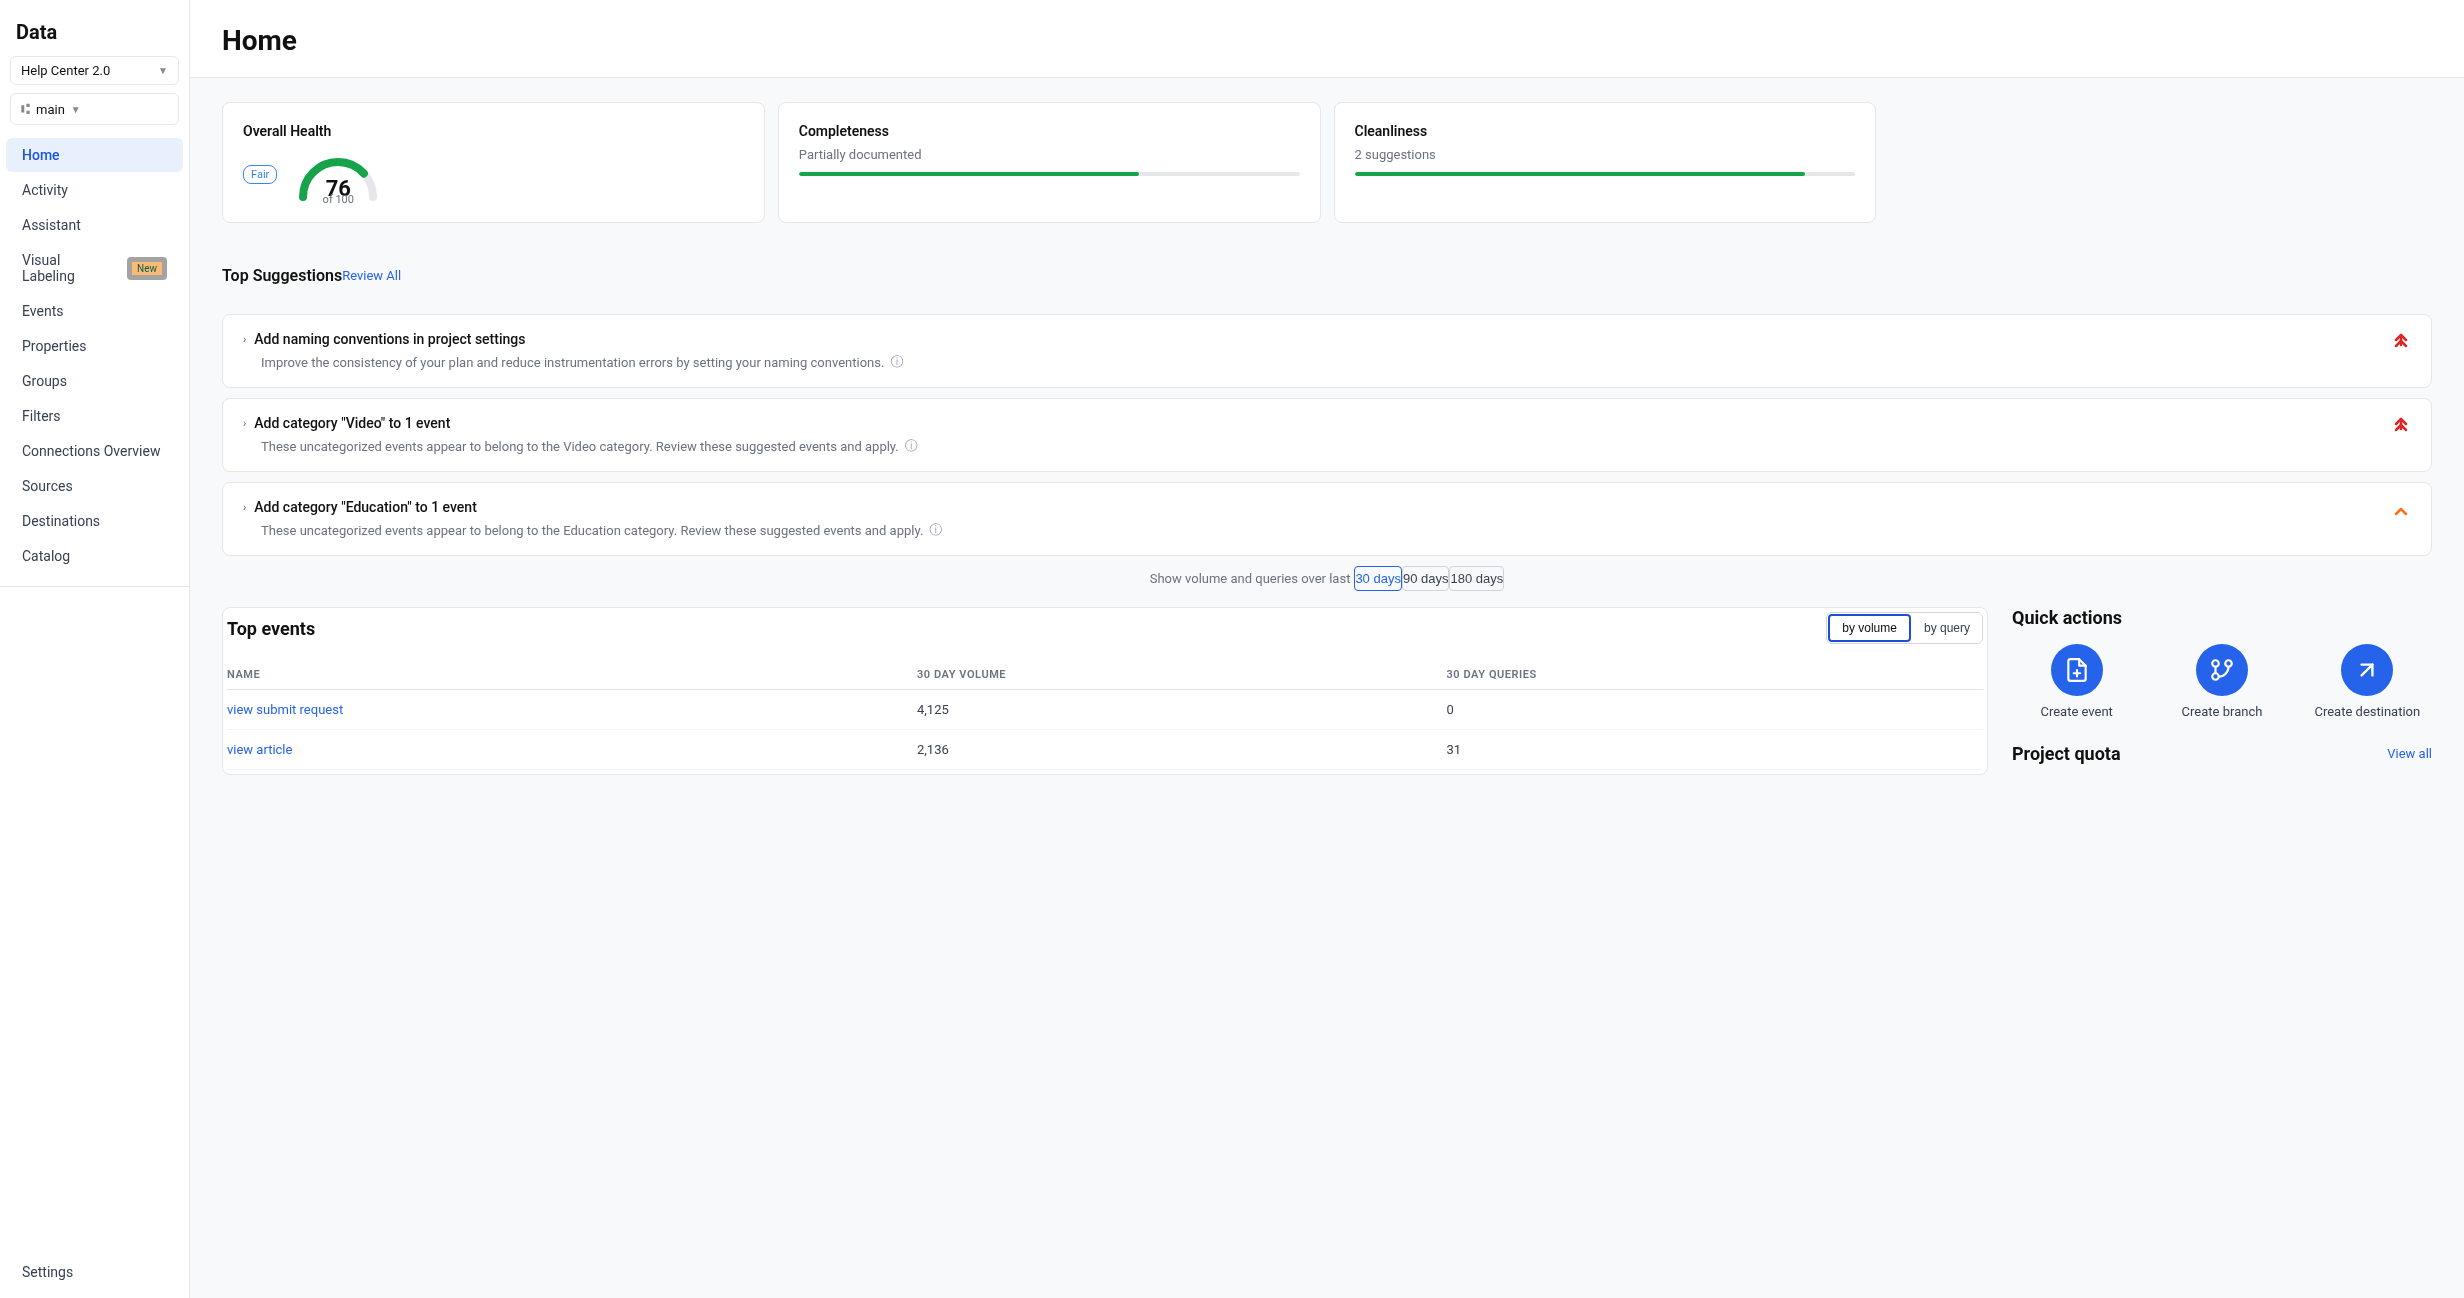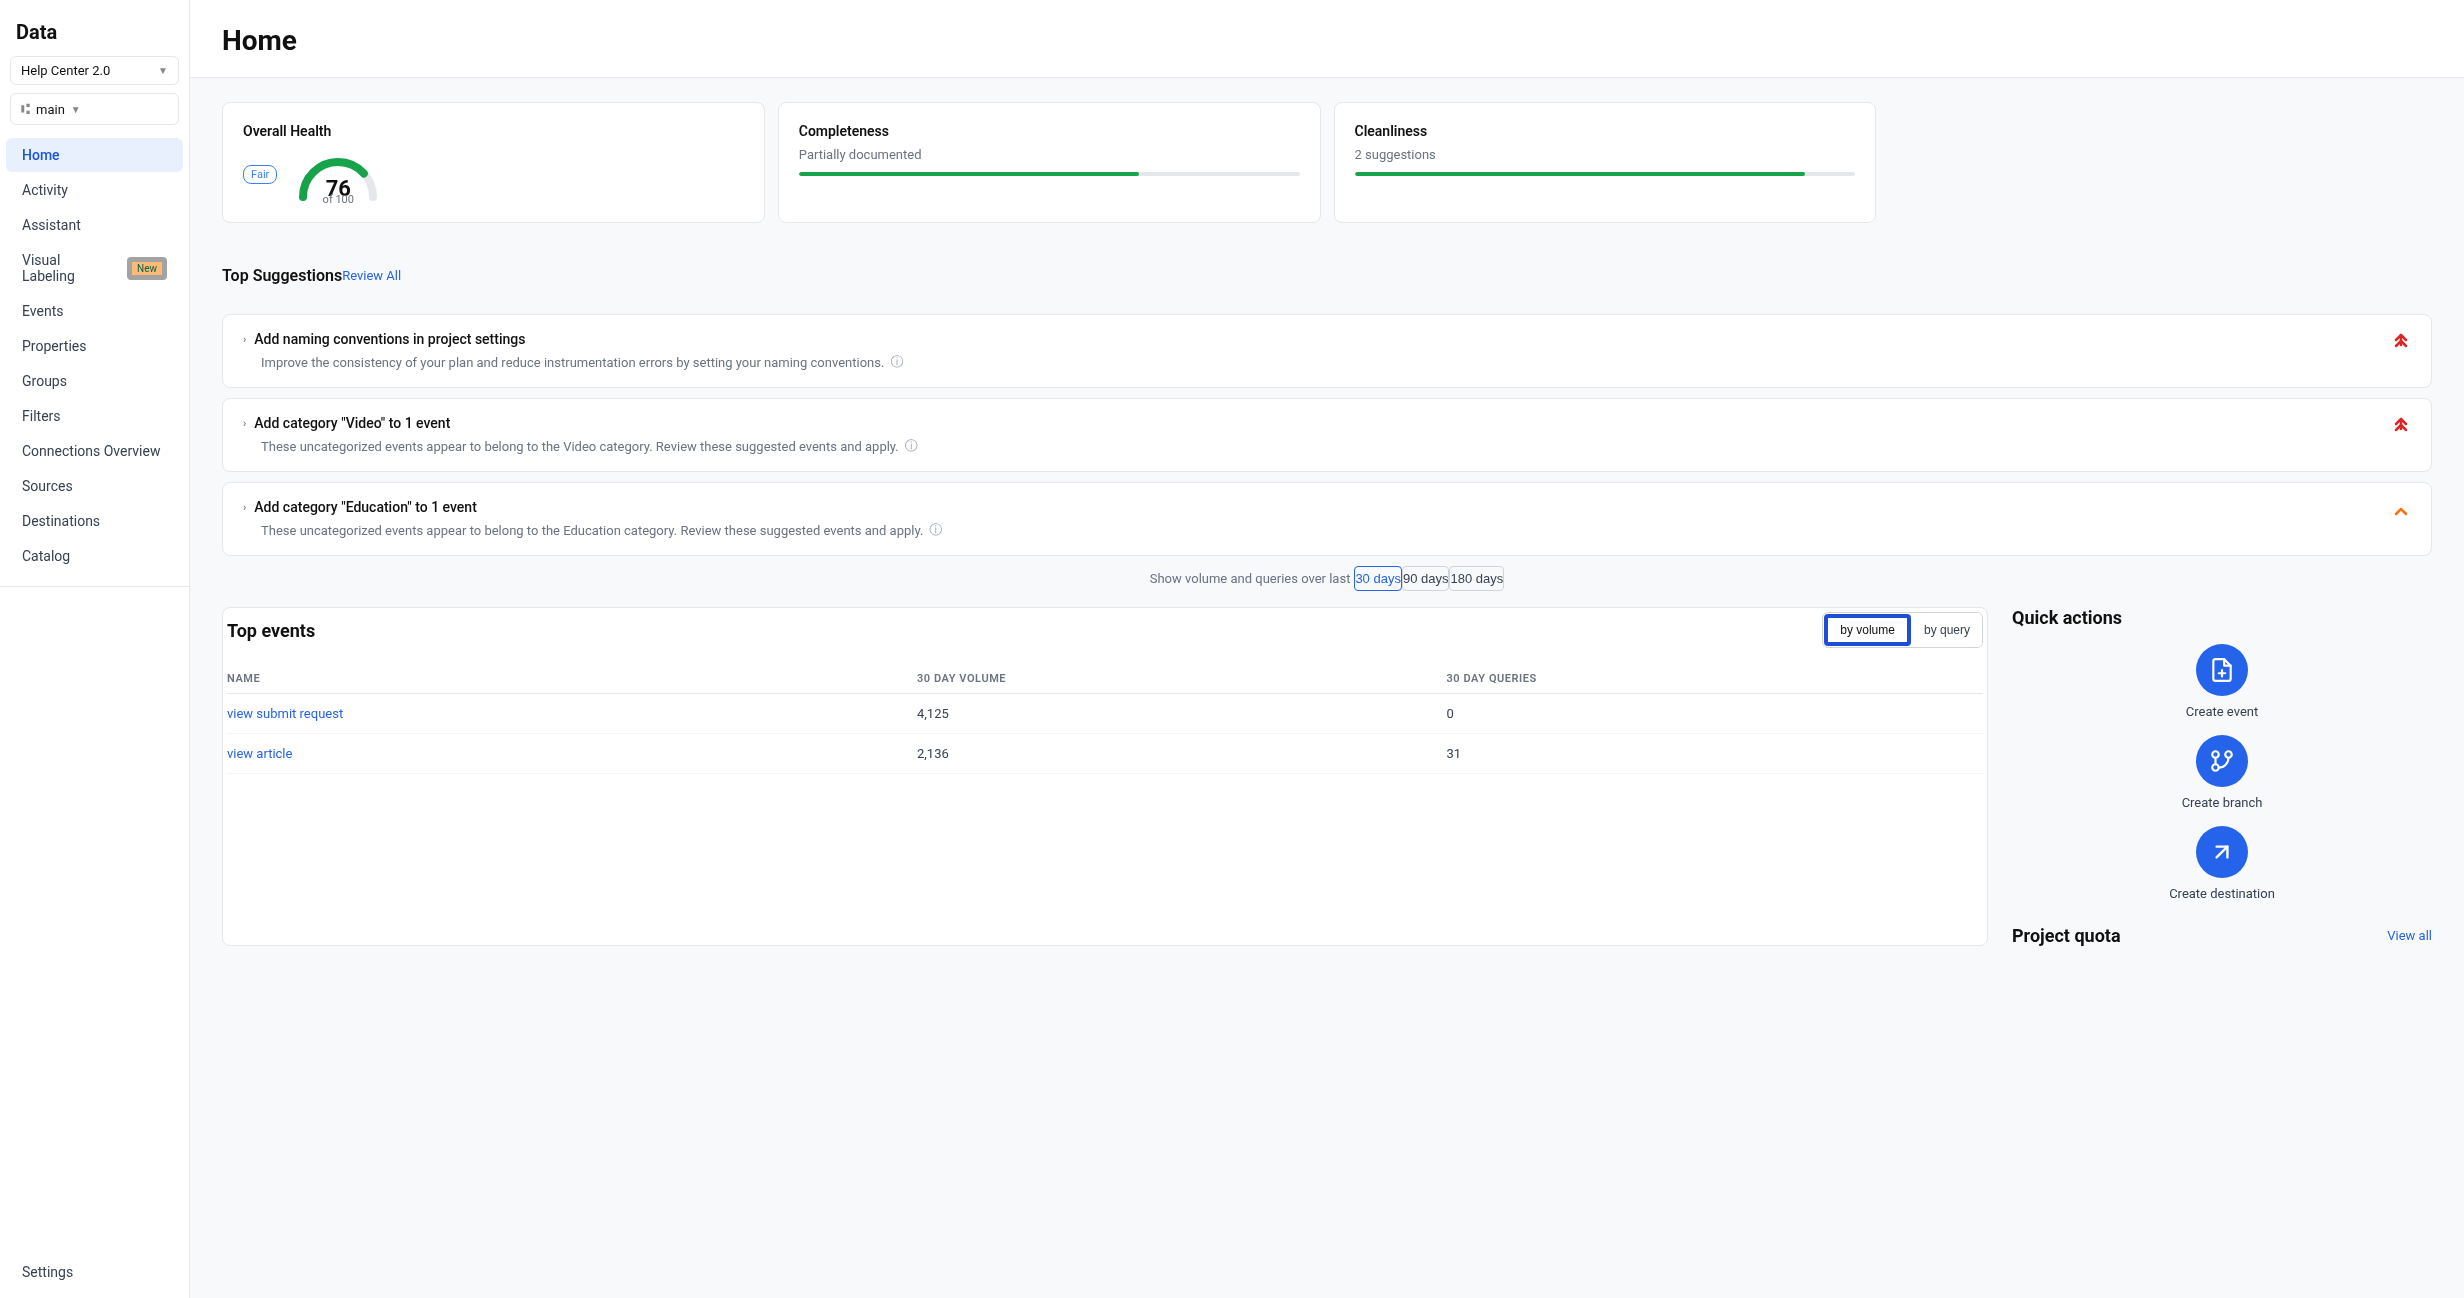--- a/index.html
+++ b/index.html
@@ -280,21 +280,21 @@
       font-size: 12px;
       cursor: pointer;
       background: #fff;
       color: #374151;
       border: none;
     }
     .view-toggle-btn.active {
       background: #fff;
       color: #111;
       font-weight: 500;
-      border: 4px solid #1d4ed8;
+      border: 2px solid #1d4ed8;
       border-radius: 4px;
       margin: 1px;
     }
     .events-table { width: 100%; border-collapse: collapse; }
     .events-table th {
       text-align: left;
       font-size: 11px;
       font-weight: 600;
       color: #6b7280;
       padding: 8px 0;
@@ -307,21 +307,20 @@
       border-bottom: 1px solid #f3f4f6;
       font-size: 13px;
       color: #374151;
     }
     .events-table td.link-cell { color: #2563eb; cursor: pointer; }
     .quick-actions-title { font-size: 18px; font-weight: 700; color: #111; margin-bottom: 16px; }
     .quick-actions-grid {
       display: flex;
       gap: 16px;
       margin-bottom: 24px;
-      flex-direction: column;
     }
     .quick-action-item {
       display: flex;
       flex-direction: column;
       align-items: center;
       gap: 8px;
       cursor: pointer;
       flex: 1;
     }
     .quick-action-icon {

